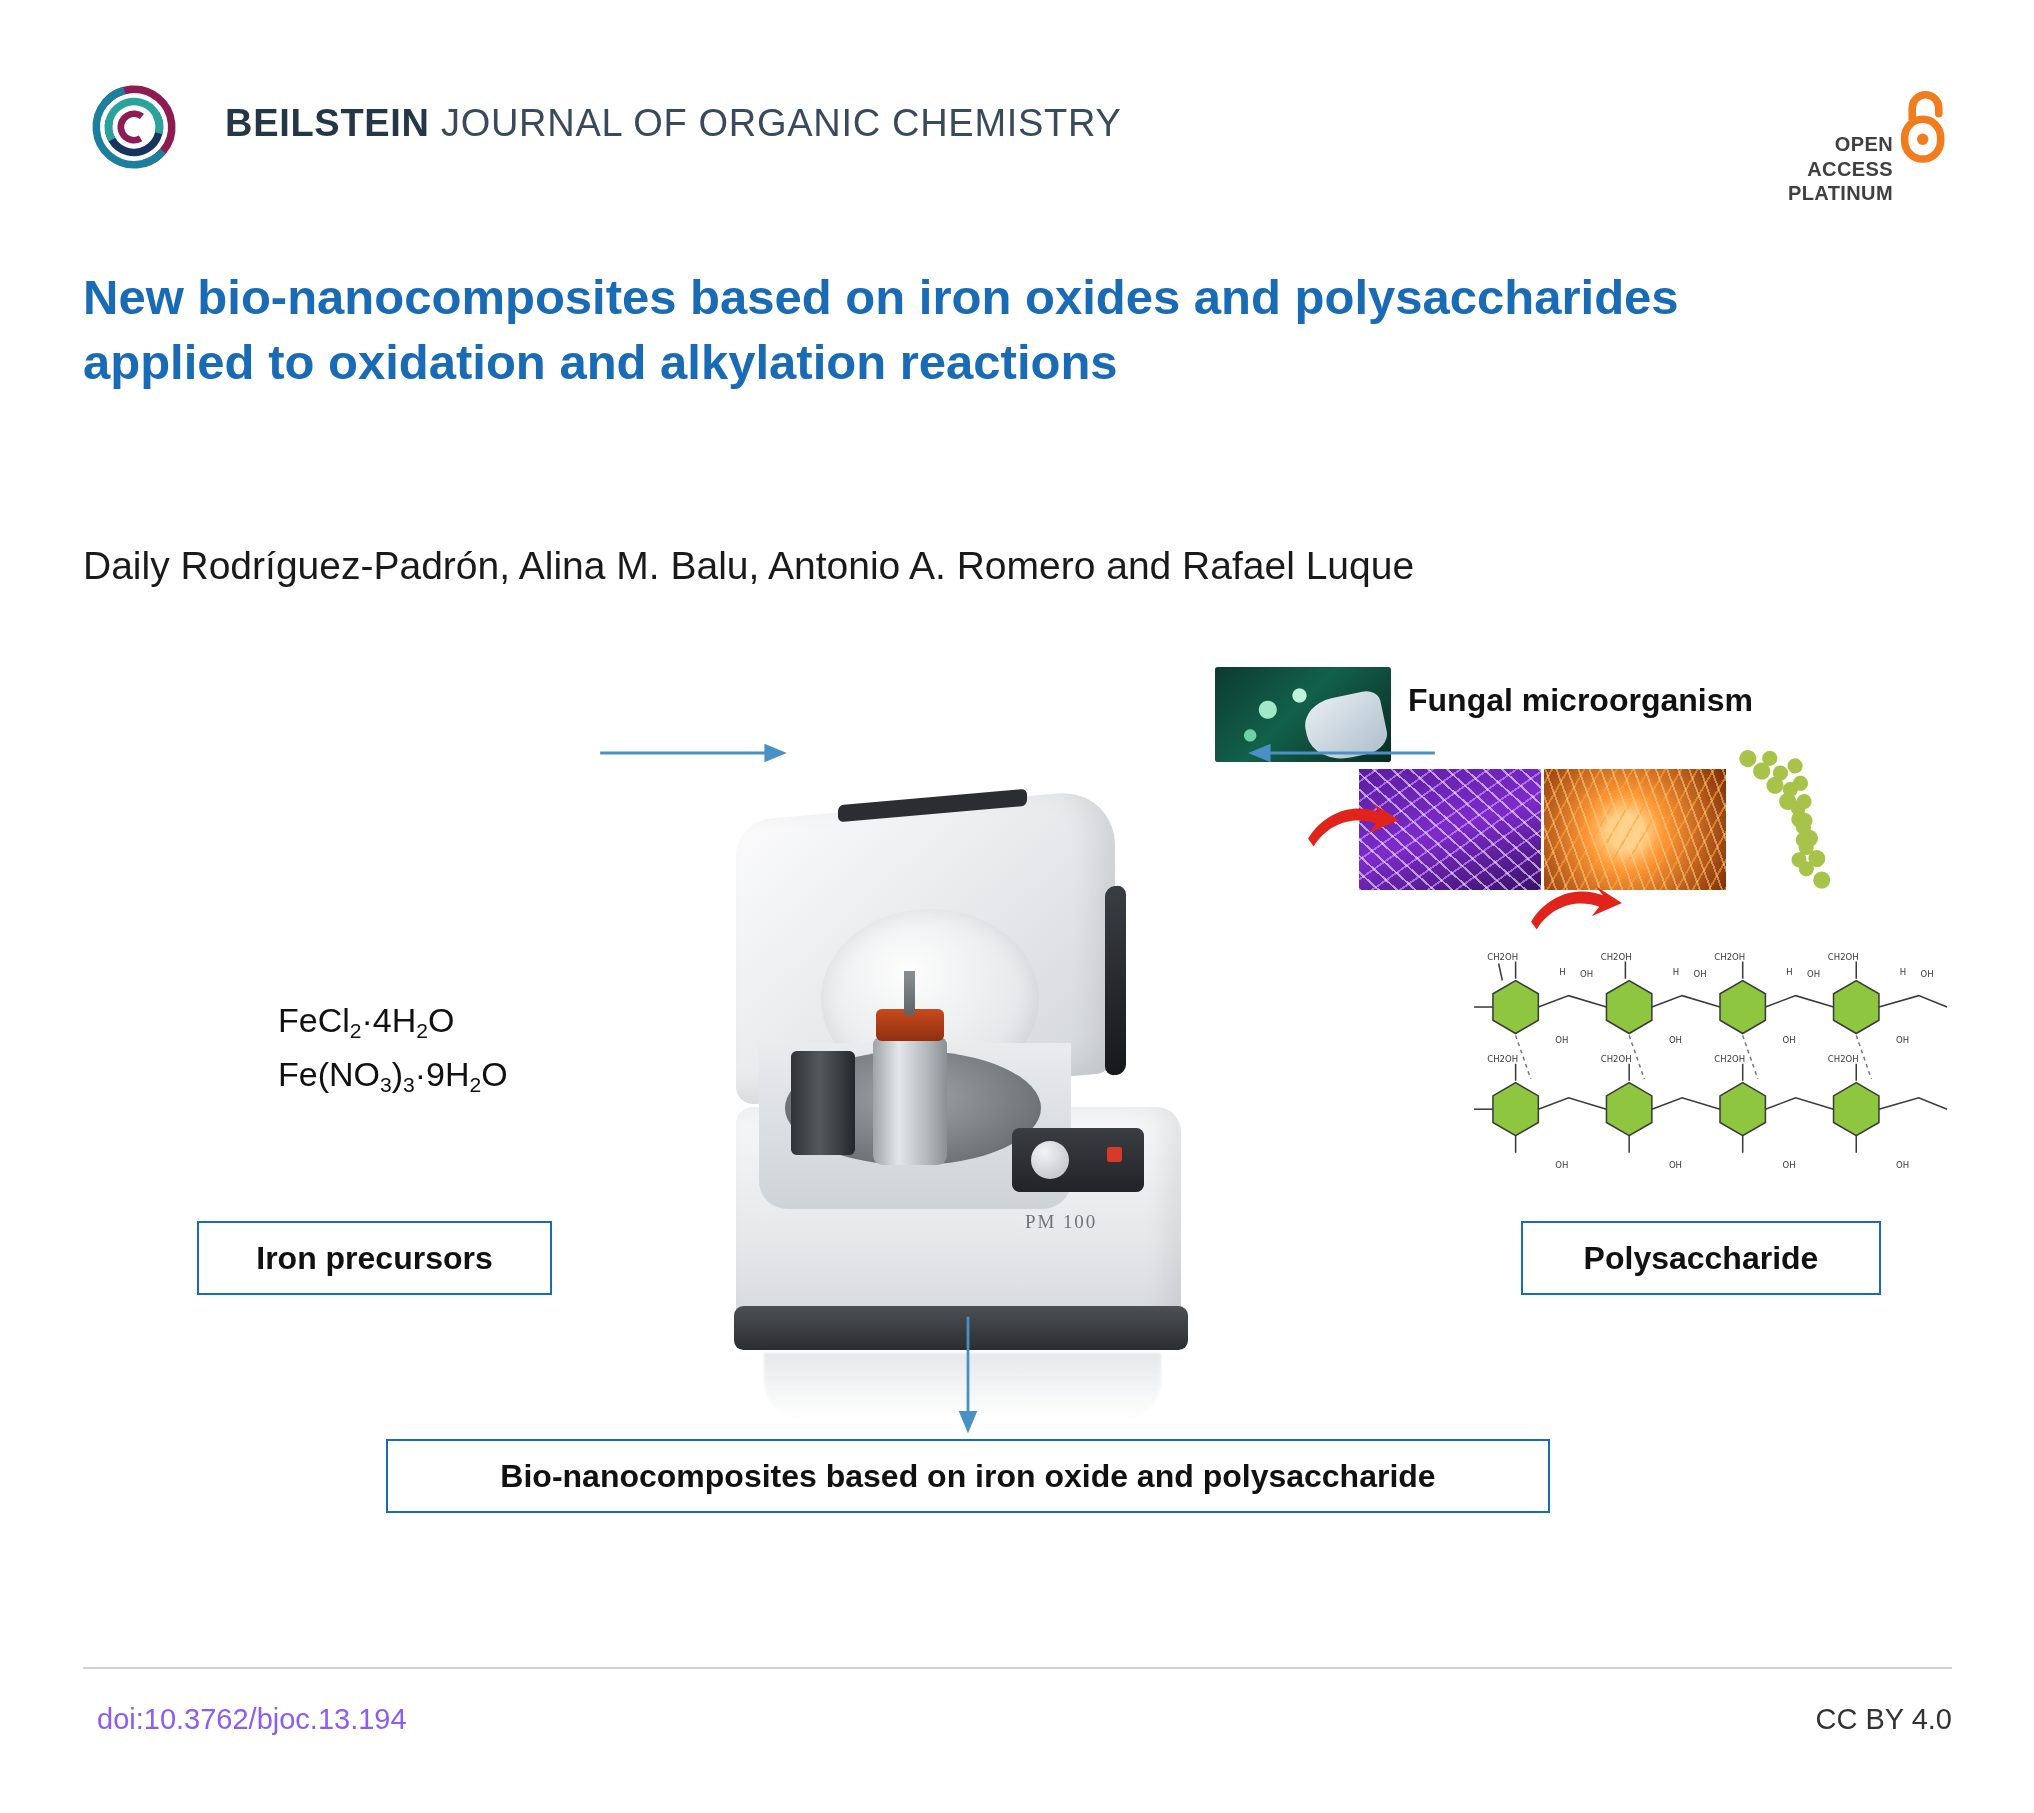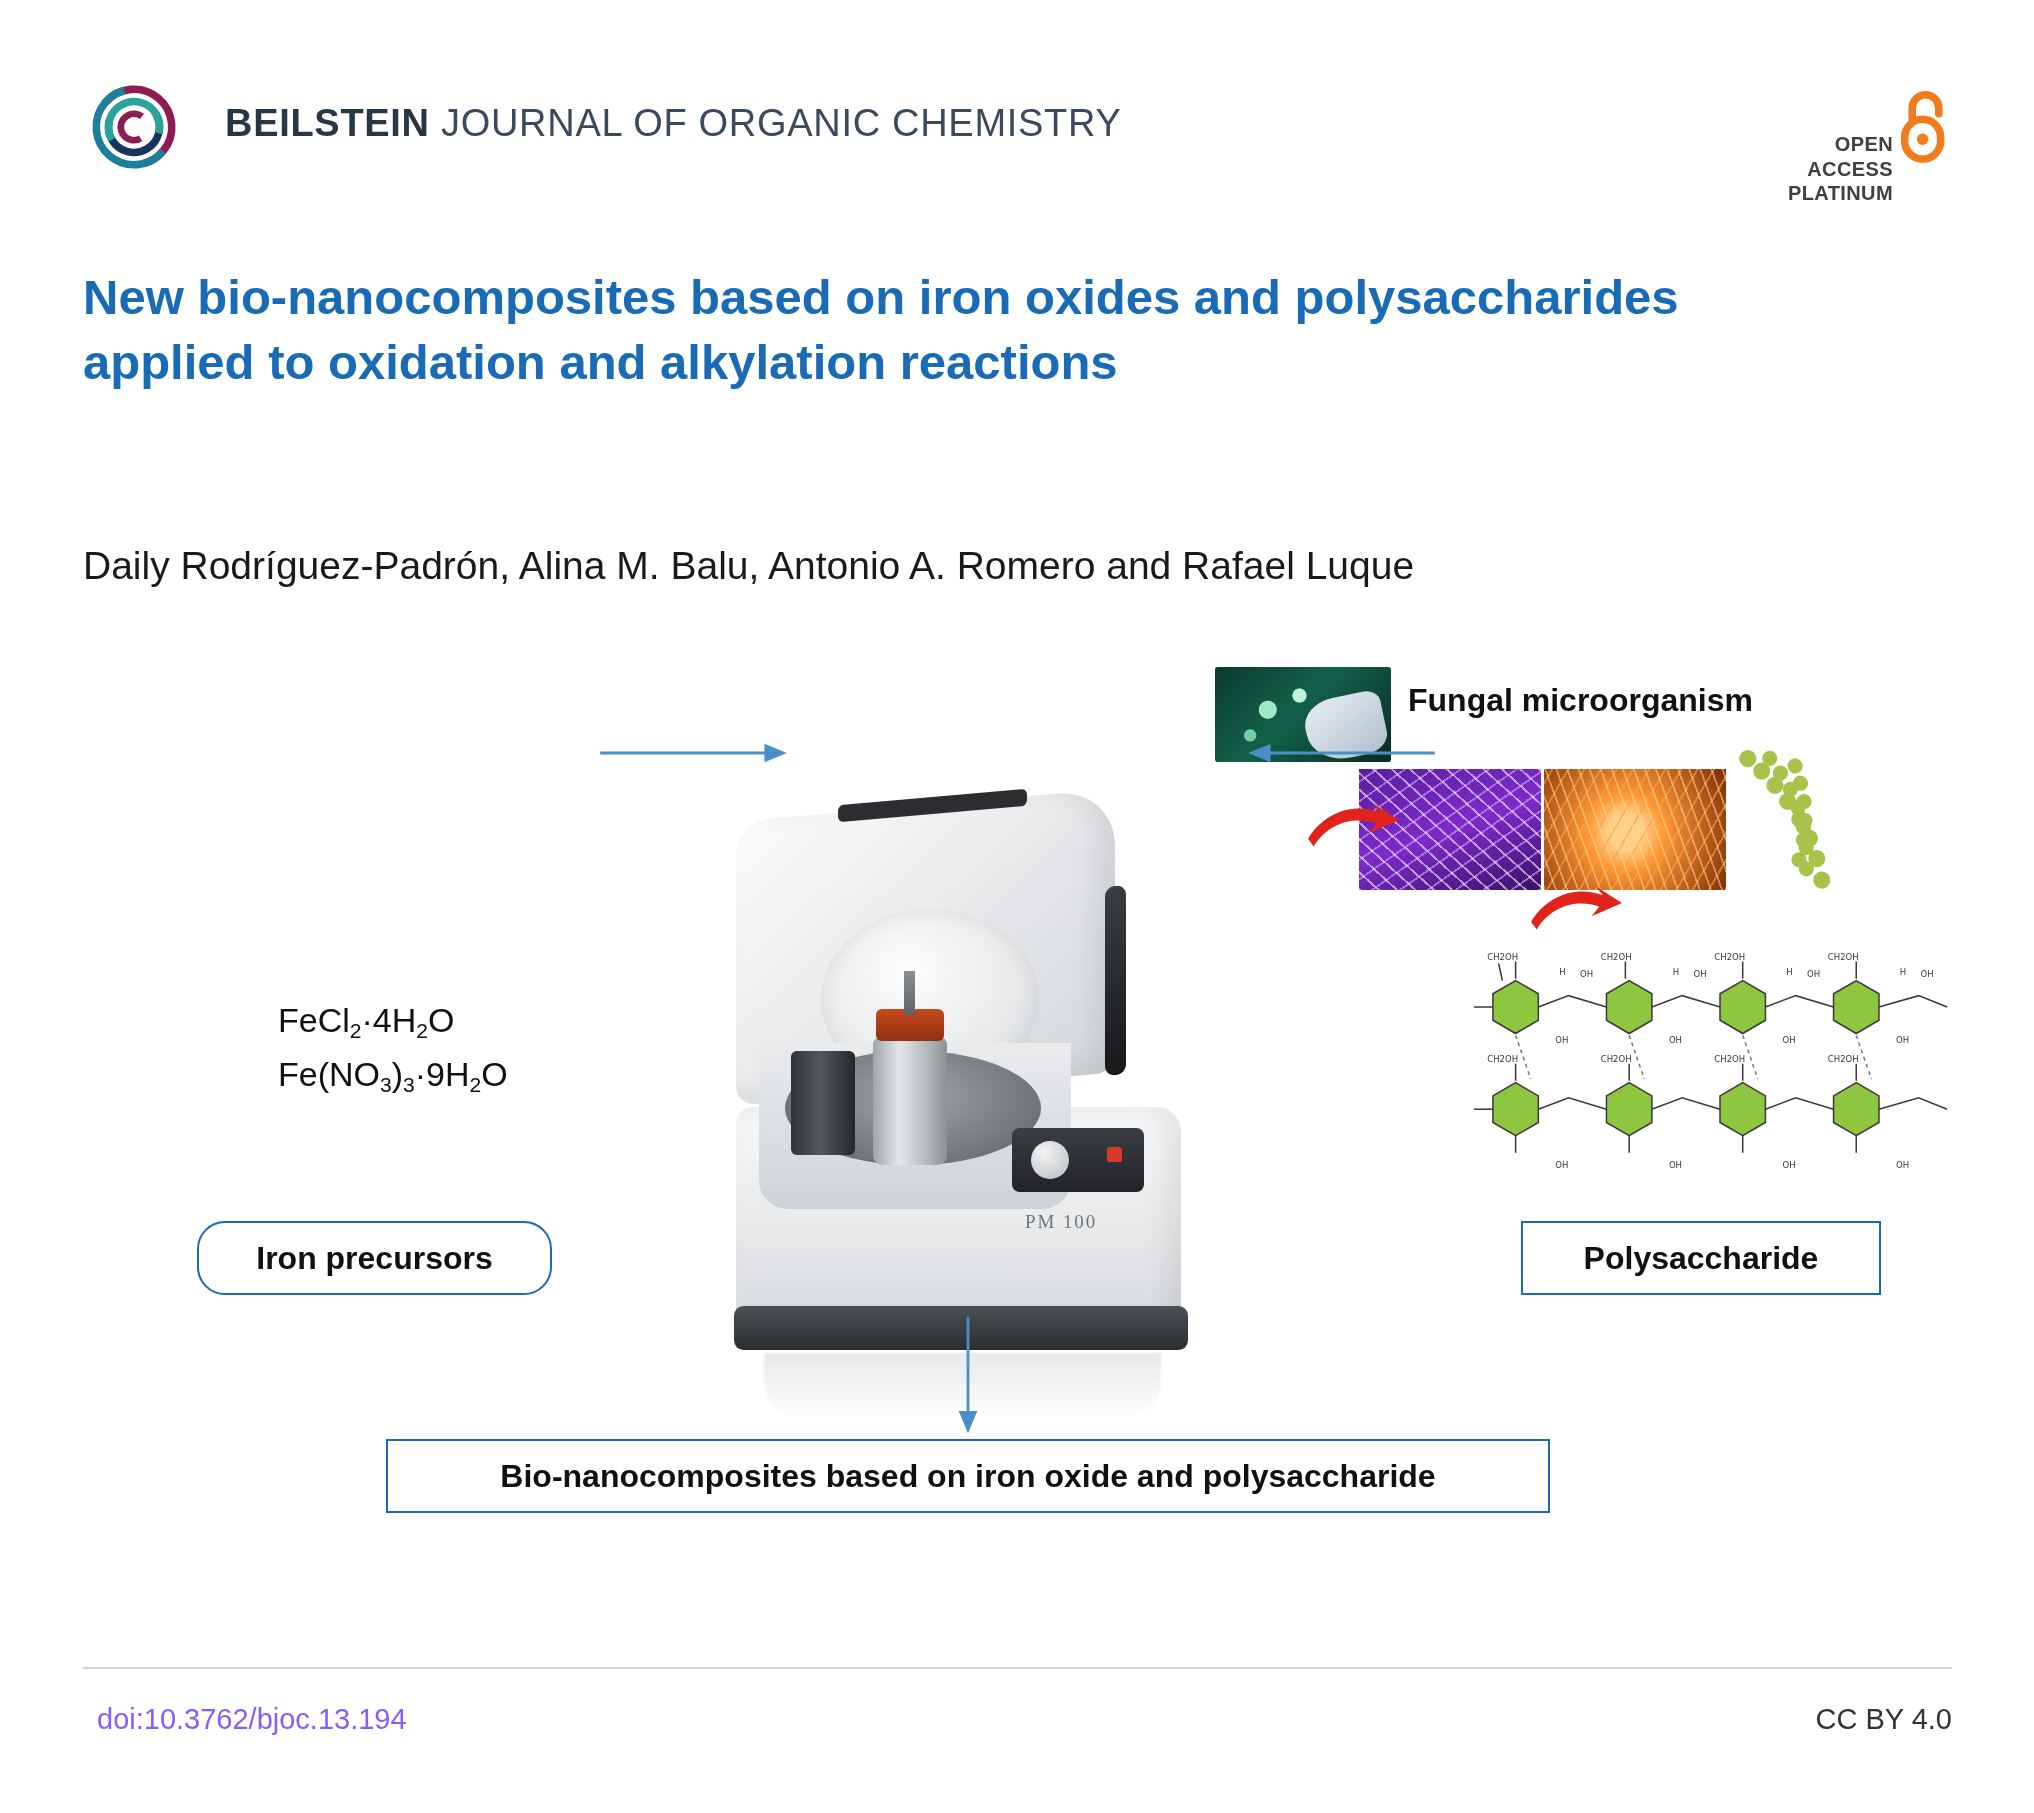--- a/index.html
+++ b/index.html
@@ -373,21 +373,20 @@
     font-weight: bold;
     color: #111;
     box-sizing: border-box;
   }
   .label-iron {
     left: 114px;
     top: 577px;
     width: 355px;
     height: 74px;
     font-size: 32px;
-    border-radius: 28px;
   }
   .label-poly {
     left: 1438px;
     top: 577px;
     width: 360px;
     height: 74px;
     font-size: 32px;
   }
   .label-bio {
     left: 303px;

